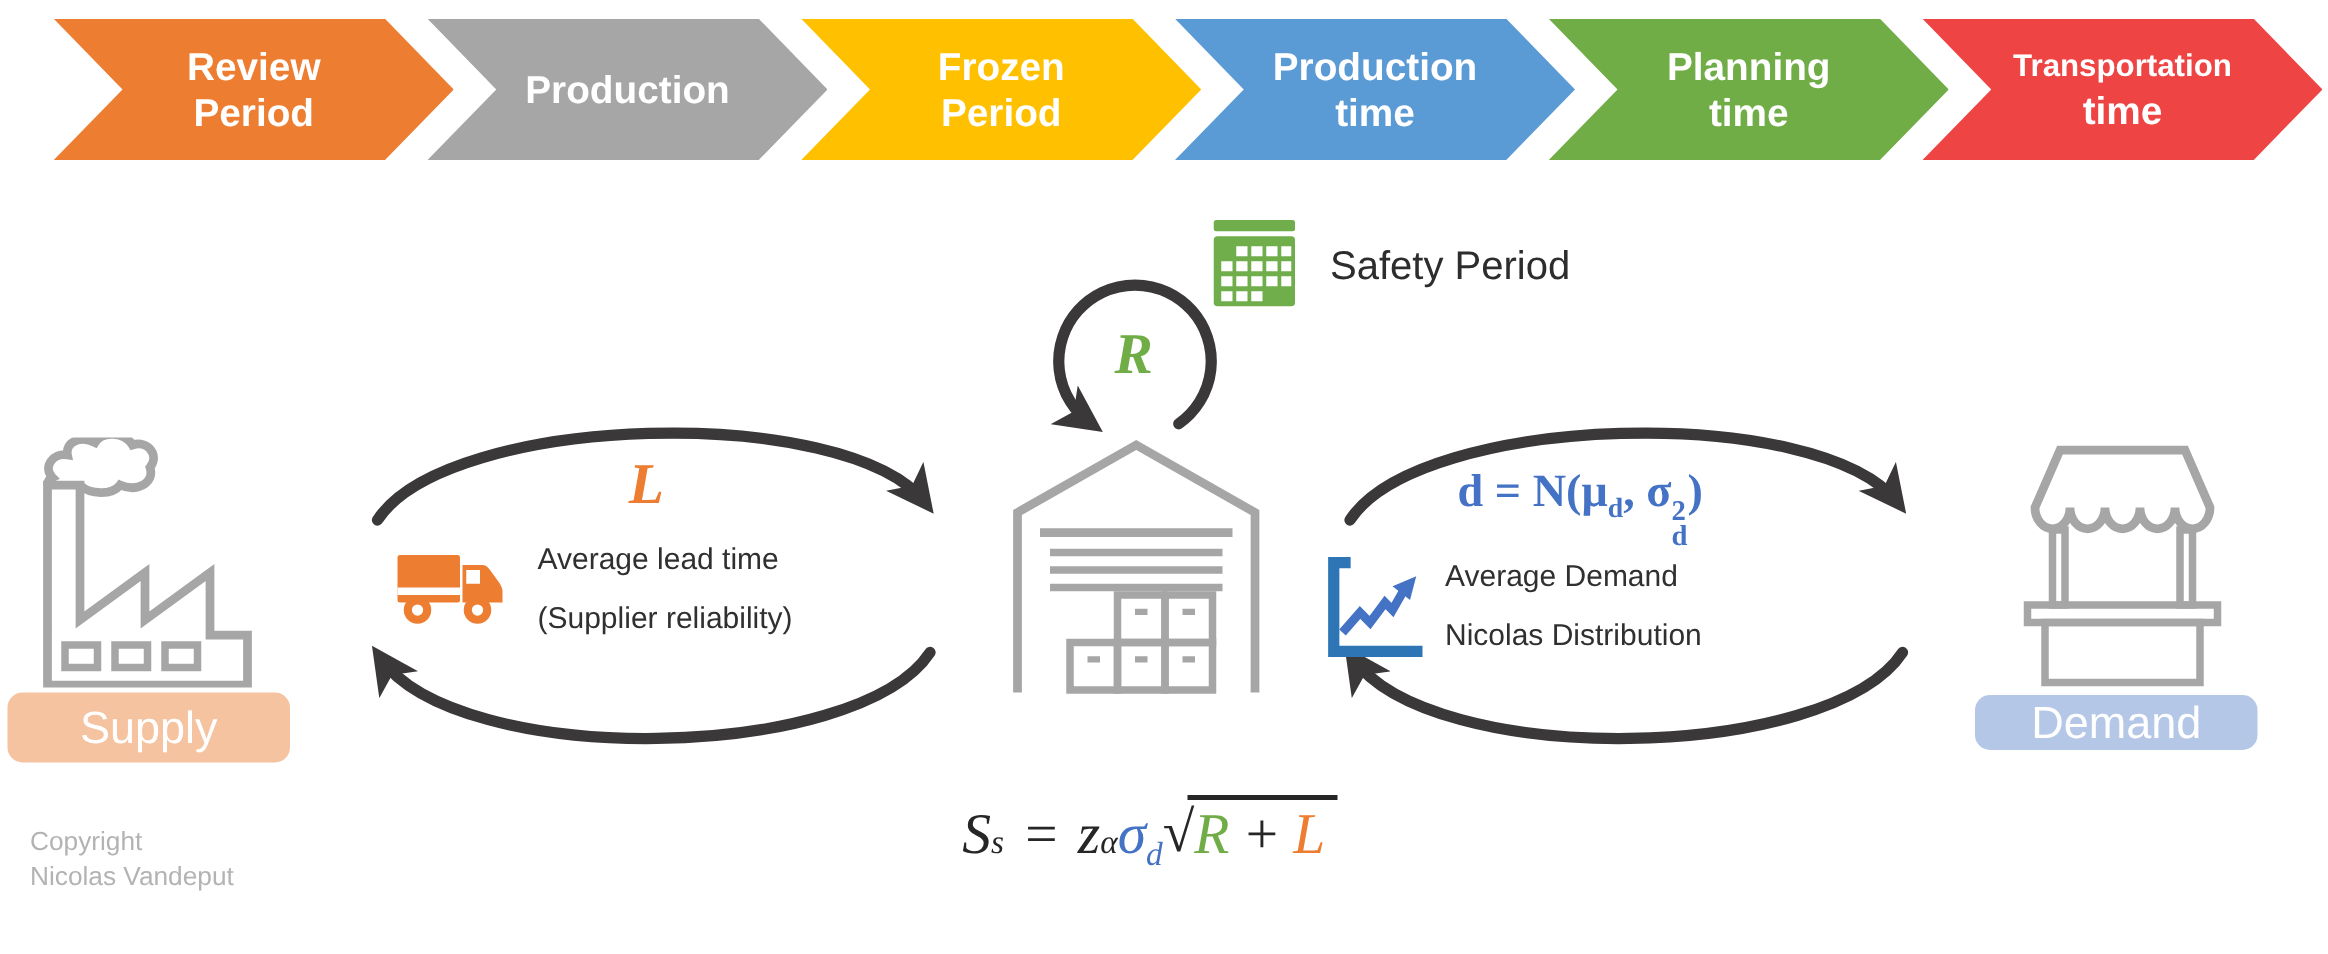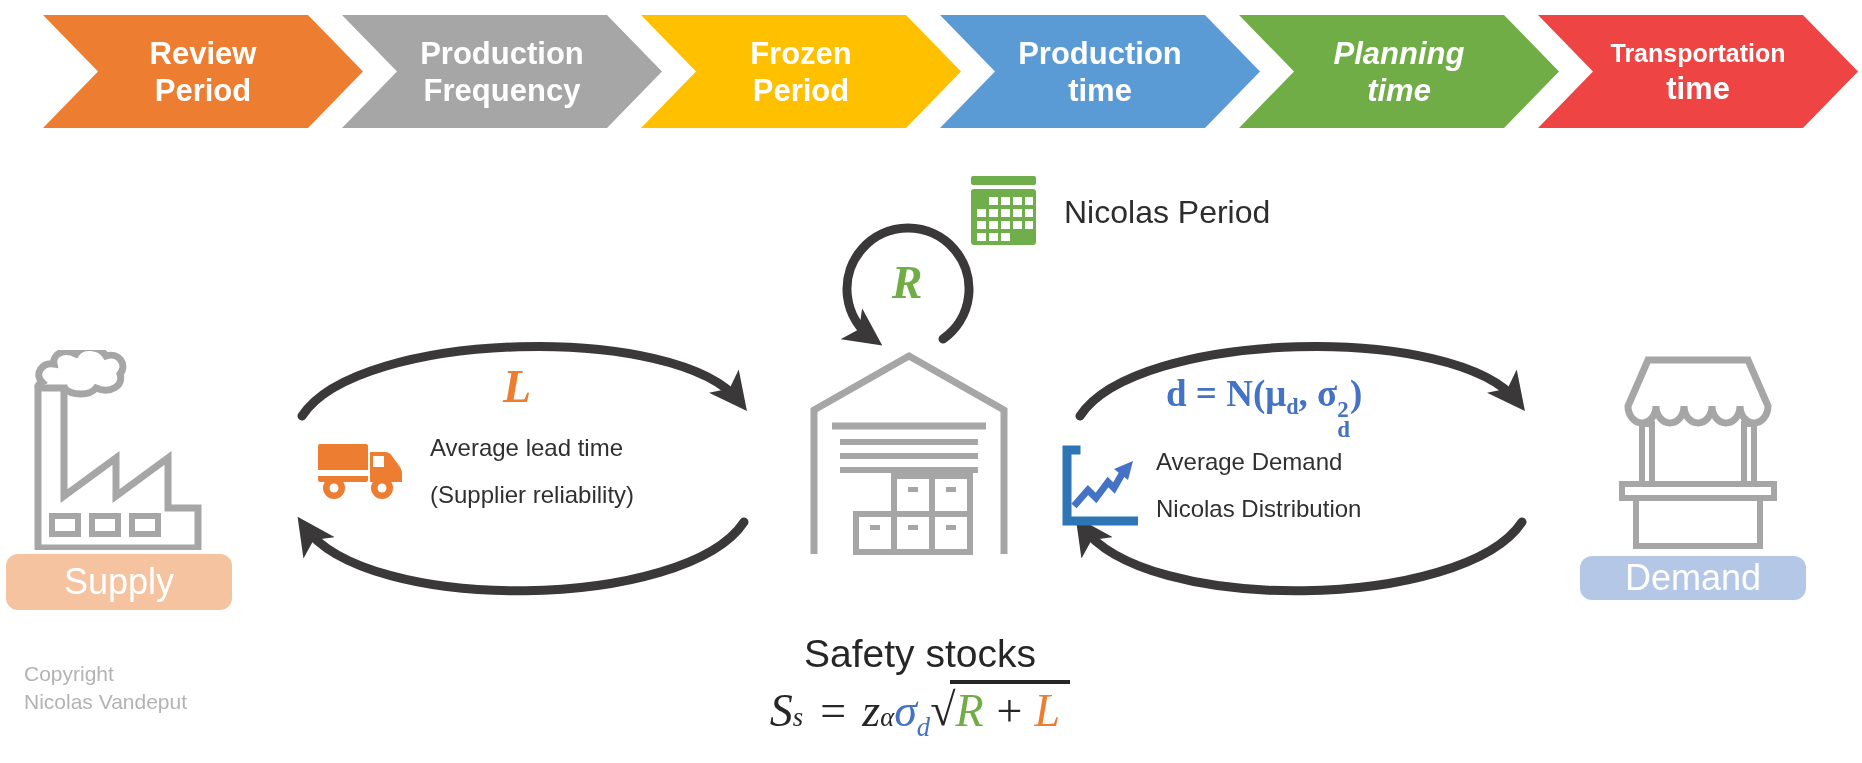--- a/index.html
+++ b/index.html
@@ -66,31 +66,30 @@
 
 <div class="canvas">
 
   <div class="banner">
     <div class="chevron" style="background-color: rgb(237, 125, 49);">
       <span>Review</span>
       <span>Period</span>
     </div>
     <div class="chevron" style="background-color: rgb(166, 166, 166);">
       <span>Production</span>
-      <span>Frequency</span>
     </div>
     <div class="chevron" style="background-color: rgb(255, 192, 0);">
       <span>Frozen</span>
       <span>Period</span>
     </div>
     <div class="chevron" style="background-color: rgb(91, 155, 213);">
       <span>Production</span>
       <span>time</span>
     </div>
-    <div class="chevron" style="background-color: rgb(112, 173, 71); font-style: italic;">
+    <div class="chevron" style="background-color: rgb(112, 173, 71);">
       <span>Planning</span>
       <span>time</span>
     </div>
     <div class="chevron" style="background-color: #ef4444;">
       <span class="small">Transportation</span>
       <span>time</span>
     </div>
   </div>
 
   <svg class="abs" style="left:970px;top:176px" width="68" height="70" viewBox="0 0 68 70">
@@ -111,21 +110,21 @@
       <rect x="7" y="45" width="9" height="8"></rect>
         <rect x="19" y="45" width="9" height="8"></rect>
         <rect x="31" y="45" width="9" height="8"></rect>
         <rect x="43" y="45" width="9" height="8"></rect>
         <rect x="55" y="45" width="8" height="8"></rect>
       <rect x="7" y="57" width="9" height="8"></rect>
         <rect x="19" y="57" width="9" height="8"></rect>
         <rect x="31" y="57" width="9" height="8"></rect>
     </g>
   </svg>
-  <div class="abs review-label" style="left:1064px;top:194px">Nicolas Period</div>
+  <div class="abs review-label" style="left:1064px;top:194px">Safety Period</div>
 
   <svg class="abs" style="left:833px;top:214px" width="150" height="150" viewBox="0 0 150 150">
     <path class="dark-arrow" d="M 110,125 A 61 61 0 1 0 40,125" marker-end="url(#ah-dark)"></path>
   </svg>
   <div class="abs serif-letter" style="left: 872px; top: 256px; color: rgb(112, 173, 71);">R</div>
 
   <svg class="abs" style="left:798px;top:346px" width="222" height="212" viewBox="0 0 222 212">
     <g class="gray-icon">
       <path d="M 16,208 L 16,64 L 111,10 L 206,64 L 206,208"></path>
       <path d="M 34,80 L 188,80"></path>
@@ -215,21 +214,20 @@
     <path class="chart-axis" d="M 14,6 L 5,6 L 5,77 L 72,77"></path>
     <path class="chart-line" d="M 12,62 L 26,46 L 34,54 L 46,38 L 52,44 L 60,30"></path>
     <polygon class="chart-head" points="71,17 66,36 52,25"></polygon>
   </svg>
   <div class="abs info-text" style="left:1156px;top:438px">
     <div>Average Demand</div>
     <div>Nicolas Distribution</div>
   </div>
 
   <div class="safety">
-    <div class="safety-title">Safety stocks</div>
     <div class="s-formula">
       <span>S</span>
         <sub>s</sub>
         <span class="eq">=</span>
         <span>z</span>
         <sub>α</sub>
         <span style="color: rgb(68, 114, 196);"><span>σ</span><sub>d</sub></span>
         <span class="sqrt">√</span>
         <span class="radicand"><span style="color: rgb(112, 173, 71);">R</span><span class="plus">+</span><span style="color: rgb(237, 125, 49);">L</span></span>
     </div>

